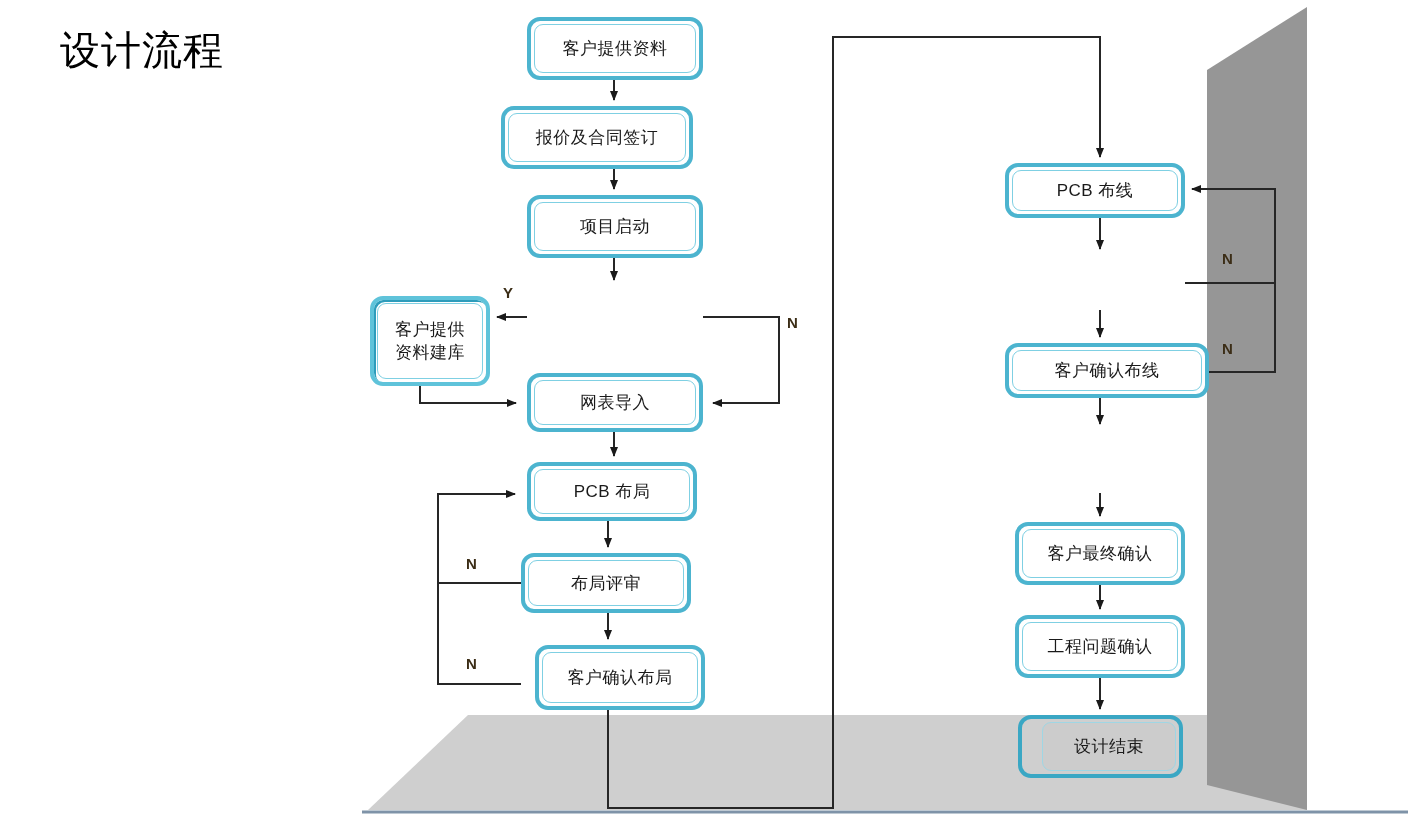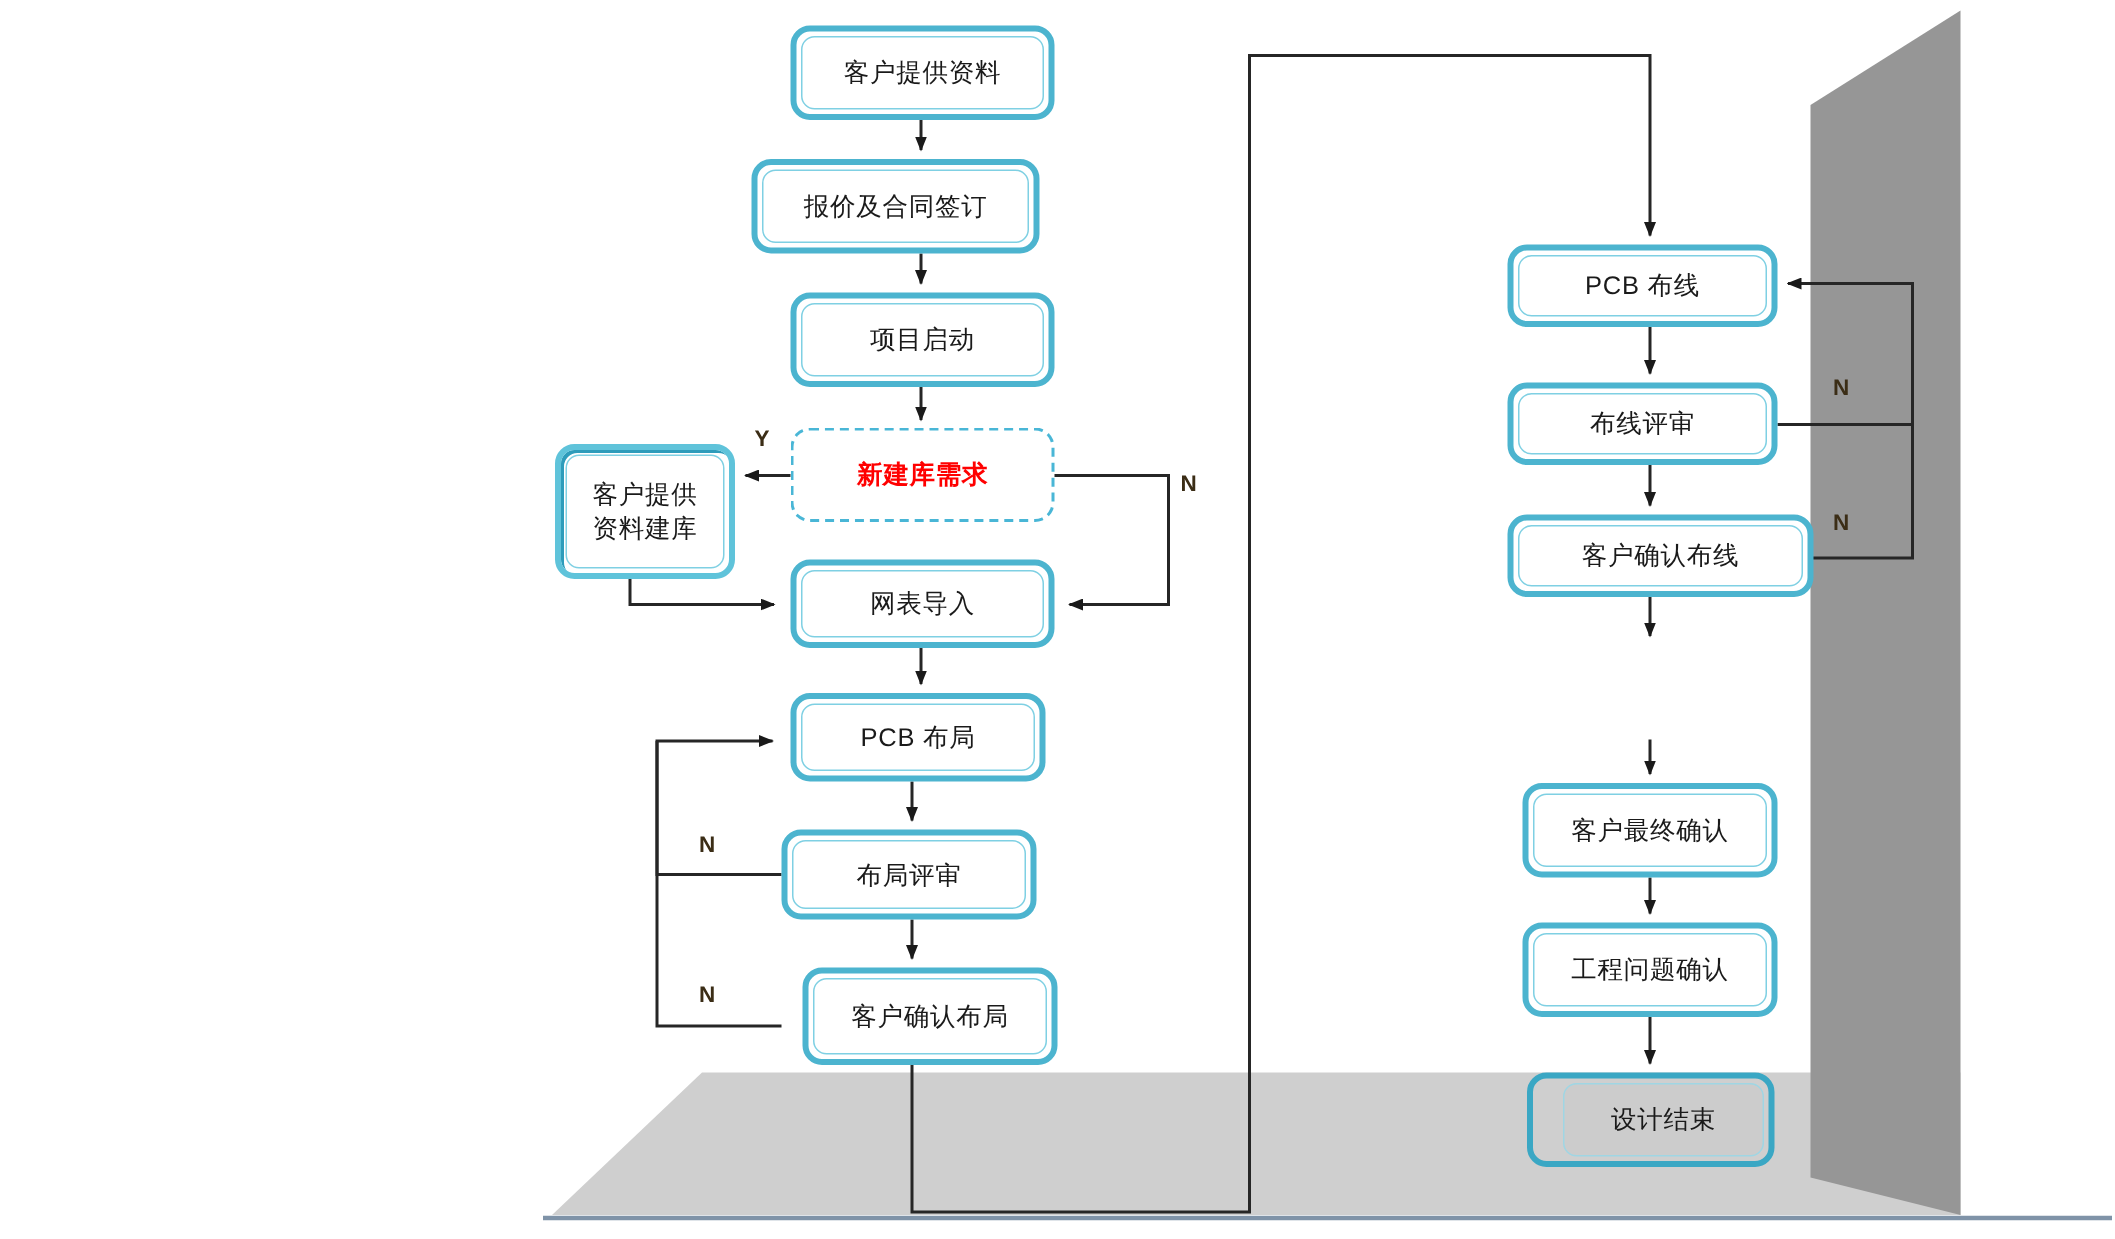--- a/index.html
+++ b/index.html
@@ -95,44 +95,40 @@
       <line x1="1100" y1="398" x2="1100" y2="424" marker-end="url(#ah)"></line>
       <line x1="1100" y1="493" x2="1100" y2="516" marker-end="url(#ah)"></line>
       <line x1="1100" y1="585" x2="1100" y2="609" marker-end="url(#ah)"></line>
       <line x1="1100" y1="678" x2="1100" y2="709" marker-end="url(#ah)"></line>
 
       <path d="M1185,283 L1275,283 L1275,189 L1192,189" marker-end="url(#ah)"></path>
       <path d="M1185,372 L1275,372 L1275,283"></path>
     </g>
   </svg>
 
+  <div class="title">设计流程</div>
 
   <div class="node" style="left:527px;top:17px;width:176px;height:63px;">
     <div class="inner">
       <span class="lbl">客户提供资料</span>
     </div>
   </div>
 
   <div class="node" style="left:501px;top:106px;width:192px;height:63px;">
     <div class="inner">
       <span class="lbl">报价及合同签订</span>
     </div>
   </div>
 
   <div class="node" style="left:527px;top:195px;width:176px;height:63px;">
     <div class="inner">
       <span class="lbl">项目启动</span>
     </div>
   </div>
 
-  <div class="node dashed" style="left:527px;top:285px;width:176px;height:63px;">
-    <div class="inner">
-      <span class="lbl">新建库需求</span>
-    </div>
-  </div>
 
   <div class="node bevel" style="left:370px;top:272px;width:120px;height:90px;">
     <div class="inner">
       <span class="lbl">客户提供
 资料建库</span>
     </div>
   </div>
 
   <div class="node" style="left:527px;top:373px;width:176px;height:59px;">
     <div class="inner">
@@ -157,25 +153,20 @@
       <span class="lbl">客户确认布局</span>
     </div>
   </div>
 
   <div class="node" style="left:1005px;top:163px;width:180px;height:55px;">
     <div class="inner">
       <span class="lbl">PCB 布线</span>
     </div>
   </div>
 
-  <div class="node" style="left:1005px;top:255px;width:180px;height:55px;">
-    <div class="inner">
-      <span class="lbl">布线评审</span>
-    </div>
-  </div>
 
   <div class="node" style="left:1005px;top:343px;width:204px;height:55px;">
     <div class="inner">
       <span class="lbl">客户确认布线</span>
     </div>
   </div>
 
 
   <div class="node" style="left:1015px;top:522px;width:170px;height:63px;">
     <div class="inner">

